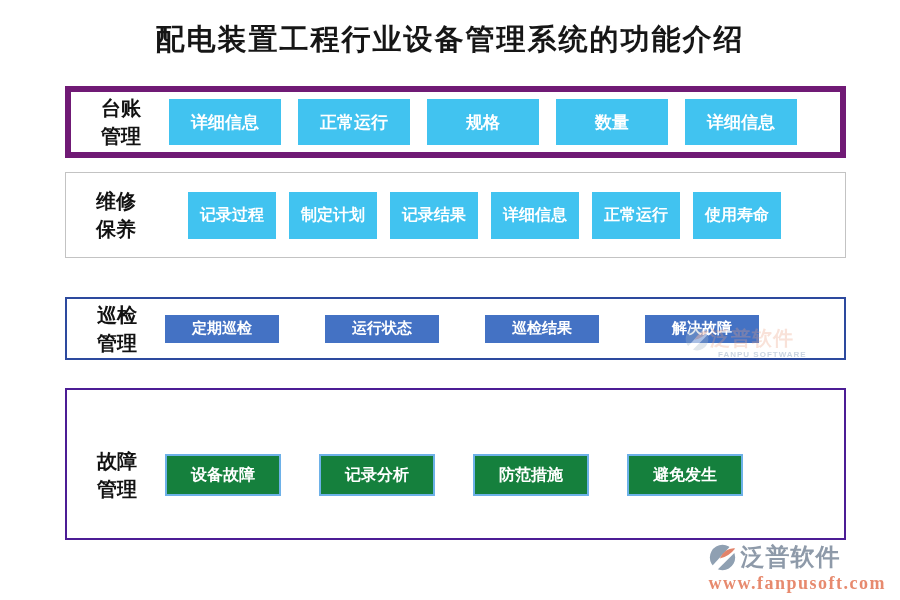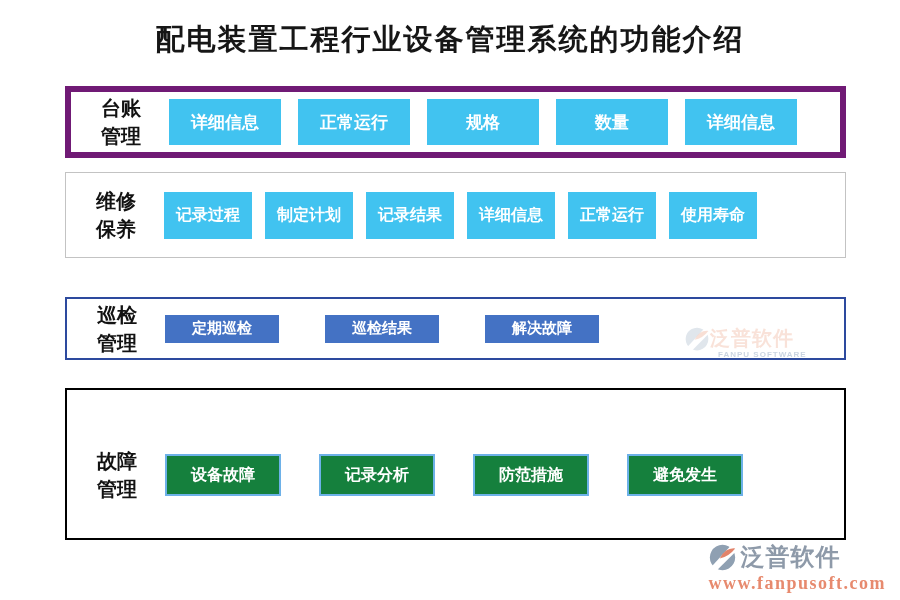--- a/index.html
+++ b/index.html
@@ -8,23 +8,23 @@
 
   
   #title{position:absolute;top:20px;left:0;right:0;text-align:center;
          font-family:"Liberation Serif","DejaVu Serif",serif;
          font-weight:bold;font-size:29px;letter-spacing:2px;color:#161616;}
 
   
   .section{position:absolute;left:65px;width:781px;display:flex;align-items:center;
            box-sizing:border-box;background:#fff;}
   #sec0{top:86px;height:72px;border:6px solid #701a75;}
-  #sec1{top:172px;height:86px;border:1px solid #c3c3c3;}
+  #sec1{top:172px;height:86px;border:1px solid #c3c3c3;gap:24px;}
   #sec2{top:297px;height:63px;border:2px solid #2d4a9e;}
-  #sec3{top:388px;height:152px;border:2px solid #000000;}
+  #sec3{top:388px;height:152px;border:2px solid #4c1d95;}
 
   .label{width:80px;margin-left:10px;text-align:center;flex:0 0 auto;
          font-family:"Liberation Serif","DejaVu Serif",serif;
          font-size:20px;font-weight:600;color:#121212;line-height:1.4;}
   .label span{display:block;}
 
   .btns{flex:1;display:flex;align-items:center;margin-left:8px;}
   .btn{display:flex;align-items:center;justify-content:center;
        color:#fff;font-weight:bold;text-align:center;cursor:pointer;flex:0 0 auto;
        font-family:"Liberation Serif","DejaVu Serif",serif;}
@@ -90,20 +90,21 @@
       </div>
   </div>
 
   <div id="sec2" class="section royal">
     <div class="label">
       <span>巡检</span>
       <span>管理</span>
     </div>
     <div class="btns">
         <div class="btn">定期巡检</div>
+        <div class="btn">运行状态</div>
         <div class="btn">巡检结果</div>
         <div class="btn">解决故障</div>
       </div>
     <div id="watermark">
       <div class="wm-row">
         <svg width="26" height="26" viewBox="0 0 32 32">
           <path d="M16 2 A14 14 0 1 0 16.01 2 Z" fill="rgba(160,178,198,0.6)"></path>
           <path d="M3 27 L25 3 L31 9 L9 31 Z" fill="#ffffff"></path>
           <path d="M13 17 Q19 5 30 6 Q23 15 13 17 Z" fill="rgba(235,160,130,0.6)"></path>
         </svg>

